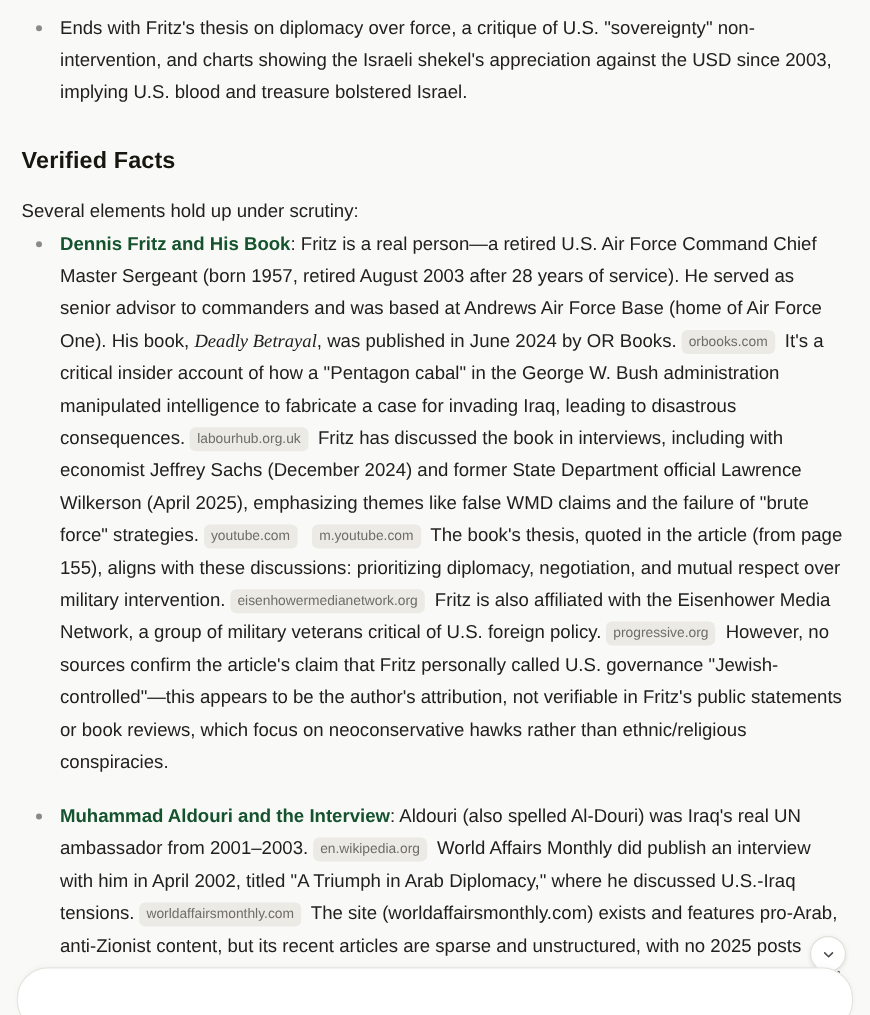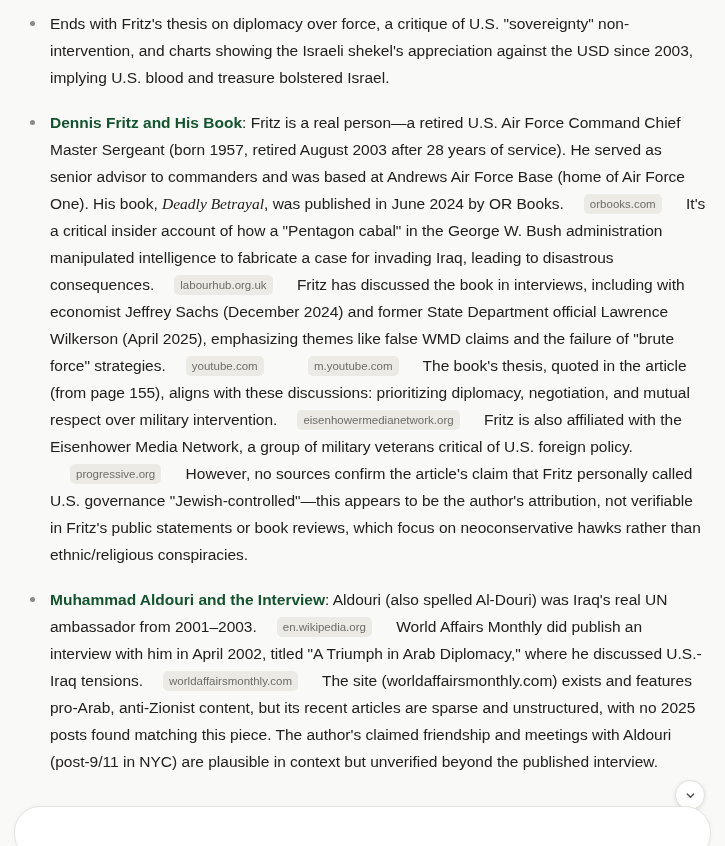--- a/index.html
+++ b/index.html
@@ -73,21 +73,21 @@
   }
   .cite {
     display: inline-block;
     font-size: 11.5px;
     line-height: 16px;
     color: #6f6d68;
     background: #eceae5;
     border-radius: 5px;
     padding: 2px 6px 2px 6px;
     vertical-align: 1.5px;
-    margin: 0 20px;
+    margin: 0 4px;
     white-space: nowrap;
     font-family: "Liberation Sans", sans-serif;
   }
   .scroll-fab {
     position: absolute;
     right: 20px;
     bottom: 36px;
     width: 28px;
     height: 28px;
     border-radius: 50%;
@@ -117,21 +117,23 @@
 
 <div class="page">
 
   <ul class="bullets">
     <li>
       <span>Ends with Fritz's thesis on diplomacy over force, a critique of U.S. "sovereignty" non-intervention, and charts showing the Israeli shekel's appreciation against the USD since 2003, implying U.S. blood and treasure bolstered Israel.</span>
     </li>
   </ul>
 
 
+  <h2 class="section-title">Verified Facts</h2>
 
+  <p class="para lead">Several elements hold up under scrutiny:</p>
 
   <ul class="bullets facts-list">
       <li><span class="term">Dennis Fritz and His Book</span><span>: Fritz is a real person—a retired U.S. Air Force Command Chief Master Sergeant (born 1957, retired August 2003 after 28 years of service). He served as senior advisor to commanders and was based at Andrews Air Force Base (home of Air Force One). His book, </span><em>Deadly Betrayal</em><span>, was published in June 2024 by OR Books.</span><span class="cite">orbooks.com</span> <span>It's a critical insider account of how a "Pentagon cabal" in the George W. Bush administration manipulated intelligence to fabricate a case for invading Iraq, leading to disastrous consequences.</span><span class="cite">labourhub.org.uk</span> <span>Fritz has discussed the book in interviews, including with economist Jeffrey Sachs (December 2024) and former State Department official Lawrence Wilkerson (April 2025), emphasizing themes like false WMD claims and the failure of "brute force" strategies.</span><span class="cite">youtube.com</span> <span class="cite">m.youtube.com</span> <span>The book's thesis, quoted in the article (from page 155), aligns with these discussions: prioritizing diplomacy, negotiation, and mutual respect over military intervention.</span><span class="cite">eisenhowermedianetwork.org</span> <span>Fritz is also affiliated with the Eisenhower Media Network, a group of military veterans critical of U.S. foreign policy.</span><span class="cite">progressive.org</span> <span>However, no sources confirm the article's claim that Fritz personally called U.S. governance "Jewish-controlled"—this appears to be the author's attribution, not verifiable in Fritz's public statements or book reviews, which focus on neoconservative hawks rather than ethnic/religious conspiracies.</span></li>
       <li><span class="term">Muhammad Aldouri and the Interview</span><span>: Aldouri (also spelled Al-Douri) was Iraq's real UN ambassador from 2001–2003.</span><span class="cite">en.wikipedia.org</span> <span>World Affairs Monthly did publish an interview with him in April 2002, titled "A Triumph in Arab Diplomacy," where he discussed U.S.-Iraq tensions.</span><span class="cite">worldaffairsmonthly.com</span> <span>The site (worldaffairsmonthly.com) exists and features pro-Arab, anti-Zionist content, but its recent articles are sparse and unstructured, with no 2025 posts found matching this piece. The author's claimed friendship and meetings with Aldouri (post-9/11 in NYC) are plausible in context but unverified beyond the published interview.</span></li>
     </ul>
 
 </div>
 
 <div class="scroll-fab">
   <span>

